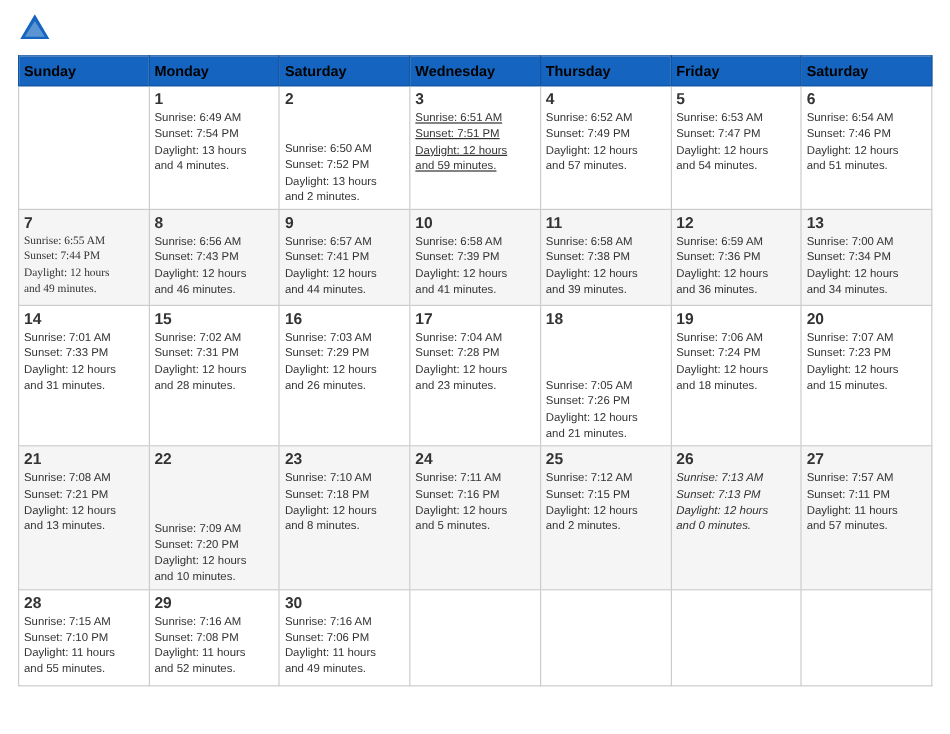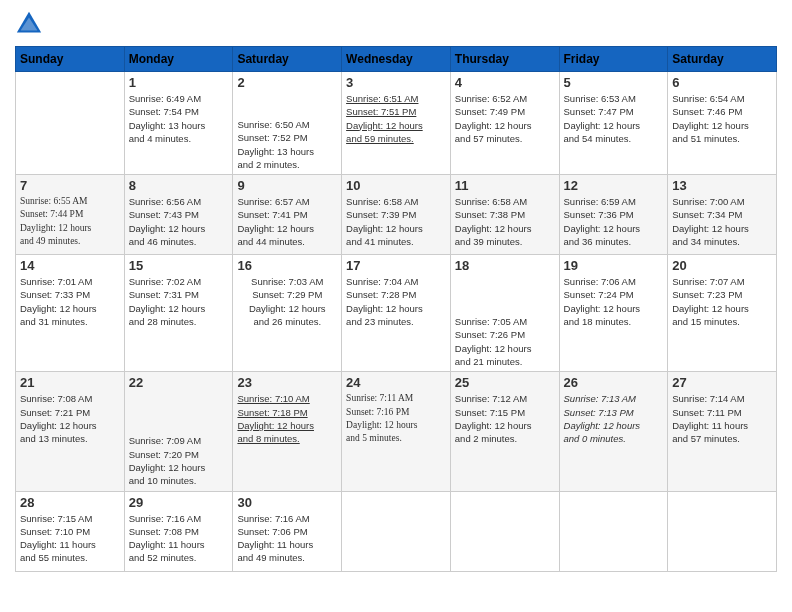--- a/index.html
+++ b/index.html
@@ -242,21 +242,21 @@
           </td>
           <td>
             <div class="day-number">15</div>
             <div class="day-info" style="white-space: pre-line;">Sunrise: 7:02 AM
 Sunset: 7:31 PM
 Daylight: 12 hours
 and 28 minutes.</div>
           </td>
           <td>
             <div class="day-number">16</div>
-            <div class="day-info" style="white-space: pre-line; text-align: center;">Sunrise: 7:03 AM
+            <div class="day-info" style="white-space: pre-line;">Sunrise: 7:03 AM
 Sunset: 7:29 PM
 Daylight: 12 hours
 and 26 minutes.</div>
           </td>
           <td>
             <div class="day-number">17</div>
             <div class="day-info" style="white-space: pre-line;">Sunrise: 7:04 AM
 Sunset: 7:28 PM
 Daylight: 12 hours
 and 23 minutes.</div>
@@ -293,49 +293,49 @@
           </td>
           <td>
             <div class="day-number">22</div>
             <div class="day-info" style="white-space: pre-line; margin-top: 44px;">Sunrise: 7:09 AM
 Sunset: 7:20 PM
 Daylight: 12 hours
 and 10 minutes.</div>
           </td>
           <td>
             <div class="day-number">23</div>
-            <div class="day-info" style="white-space: pre-line; text-decoration: underline;">Sunrise: 7:10 AM
+            <div class="day-info" style="white-space: pre-line;">Sunrise: 7:10 AM
 Sunset: 7:18 PM
 Daylight: 12 hours
 and 8 minutes.</div>
           </td>
           <td>
             <div class="day-number">24</div>
-            <div class="day-info" style="white-space: pre-line; font-family: Liberation Serif, serif;">Sunrise: 7:11 AM
+            <div class="day-info" style="white-space: pre-line;">Sunrise: 7:11 AM
 Sunset: 7:16 PM
 Daylight: 12 hours
 and 5 minutes.</div>
           </td>
           <td>
             <div class="day-number">25</div>
             <div class="day-info" style="white-space: pre-line;">Sunrise: 7:12 AM
 Sunset: 7:15 PM
 Daylight: 12 hours
 and 2 minutes.</div>
           </td>
           <td>
             <div class="day-number">26</div>
             <div class="day-info" style="white-space: pre-line; font-style: italic;">Sunrise: 7:13 AM
 Sunset: 7:13 PM
 Daylight: 12 hours
 and 0 minutes.</div>
           </td>
           <td>
             <div class="day-number">27</div>
-            <div class="day-info" style="white-space: pre-line;">Sunrise: 7:14 AM
+            <div class="day-info" style="white-space: pre-line;">Sunrise: 7:57 AM
 Sunset: 7:11 PM
 Daylight: 11 hours
 and 57 minutes.</div>
           </td>
         </tr>
         <tr class="row-white">
           <td>
             <div class="day-number">28</div>
             <div class="day-info" style="white-space: pre-line;">Sunrise: 7:15 AM
 Sunset: 7:10 PM

